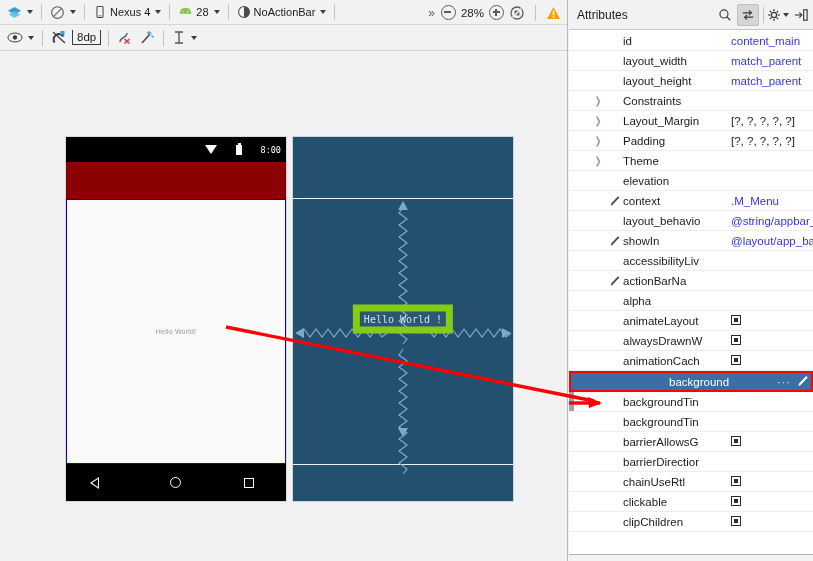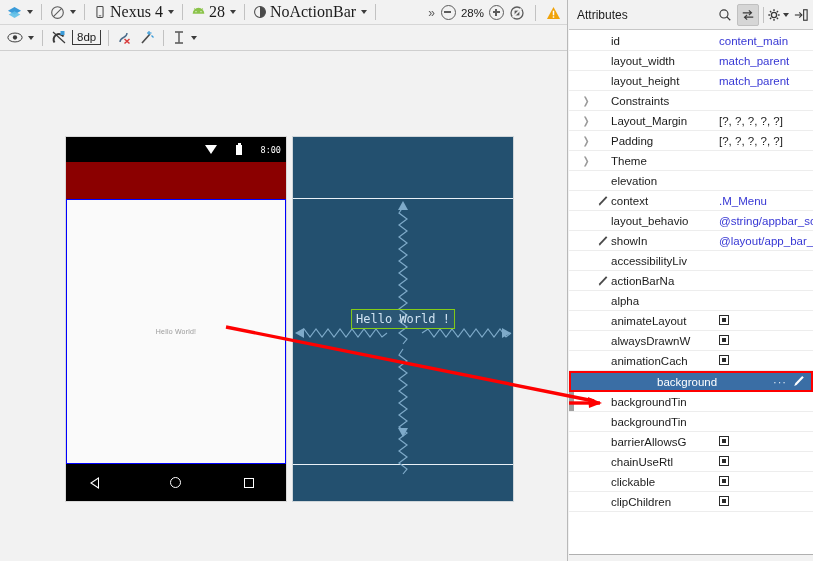--- a/index.html
+++ b/index.html
@@ -35,21 +35,21 @@
     height: 26px;
     background: #f2f2f2;
     border-bottom: 1px solid #cfcfcf;
     display: flex; align-items: center;
     padding-left: 4px;
     font-size: 11.5px; color: #1d1d1d;
   }
   .tb-item { display: flex; align-items: center; height: 21px; padding: 0 3px; gap: 3px; cursor: default; }
   .tb-sep { width: 1px; height: 16px; background: #c2c2c2; margin: 0 5px; }
   .caret { width: 0; height: 0; border-left: 3.5px solid transparent; border-right: 3.5px solid transparent; border-top: 4px solid #3c3c3c; margin-left: 2px; }
-  .tb-label { font-size: 16px; color: #1b1b1b; font-family: Liberation Serif, serif; }
+  .tb-label { font-size: 11px; color: #1b1b1b; }
 
   .ic { display: inline-block; line-height: 0; }
 
   .zoom-area { position: absolute; right: 6px; top: 0; height: 25px; display: flex; align-items: center; gap: 5px; }
   .chev2 { color: #5a5a5a; font-size: 12px; letter-spacing: -1px; padding-right: 2px;}
   .zoom-pct { font-size: 11.5px; color: #1b1b1b; }
   .circ-btn { width: 15px; height: 15px; border-radius: 50%; border: 1.4px solid #5c5c5c; position: relative; display:inline-block; }
   .circ-btn::before { content:""; position:absolute; left: 2.5px; top: 5.3px; width: 7px; height: 1.4px; background: #5c5c5c; }
   .circ-btn.plus::after { content:""; position:absolute; top: 2.5px; left: 5.3px; height: 7px; width: 1.4px; background: #5c5c5c; }
 
@@ -100,21 +100,21 @@
   .blueprint {
     position: absolute; left: 293px; top: 85px;
     width: 220px; height: 364px;
     background: #23506f;
     box-shadow: 0 0 0 1px #cfd6da;
   }
   .bp-appbar { position:absolute; left:0; right:0; top:0; height:62px; border-bottom: 1.5px solid #e9f1f7; }
   .bp-nav { position:absolute; left:0; right:0; bottom:0; height:37px; border-top: 1.5px solid #e9f1f7; }
   .bp-widget {
     position: absolute; left: 50%; top: 50%; transform: translate(-50%,-50%);
-    border: 1px solid #84cc16; color: #cfe2f1; font-size: 12px;
+    border: 7px solid #84cc16; color: #cfe2f1; font-size: 10px;
     padding: 2px 4px; white-space: nowrap; background: rgba(255,255,255,.04);
     font-family: "DejaVu Sans Mono", monospace;
   }
   .spring { position: absolute; }
 
   
   .annot { position: absolute; left: 0; top: 0; width: 813px; height: 561px; pointer-events: none; }
 
   
   .attr-pane {
@@ -133,21 +133,21 @@
   .hdr-btn.on { background: #d6d6d6; border: 1px solid #c0c0c0; }
   .hdr-sep { width: 1px; height: 16px; background: #c2c2c2; margin: 0 3px; }
 
   .attr-list { position: absolute; left: 0; top: 31px; right: 0; bottom: 7px; overflow: hidden; }
   .attr-row {
     position: relative;
     height: 20px;
     display: flex; align-items: center;
     border-bottom: 1px solid #ededed;
     font-size: 11.5px; color: #1b1b1b;
-    padding-left: 8px;
+    padding-left: 20px;
   }
   .exp-col { width: 18px; display: flex; align-items: center; justify-content: center; flex: none; }
   .exp-arrow { font-size: 10px; color: #9a9a9a; transform: scaleX(.8); }
   .pen-col { width: 16px; display: flex; align-items: center; justify-content: center; flex: none; }
   .name-col { width: 108px; flex: none; overflow: hidden; white-space: nowrap; }
   .val-col { flex: 1; color: #3737d4; white-space: nowrap; overflow: hidden; }
   .val-col.plain { color: #1b1b1b; }
   .chk { width: 10px; height: 10px; border: 1.3px solid #2b2b2b; display:inline-block; position: relative; background:#fff; }
   .chk::after { content:""; position:absolute; left:2px; top:2px; width:4px; height:4px; background:#2b2b2b; }
 
@@ -545,20 +545,26 @@
         </div>
         <div class="attr-row">
           <span class="exp-col"></span>
           <span class="pen-col"></span>
           <span class="name-col">barrierAllowsG</span>
           <span class="val-col plain"><span class="chk"></span></span>
         </div>
         <div class="attr-row">
           <span class="exp-col"></span>
           <span class="pen-col"></span>
+          <span class="name-col">barrierDirectior</span>
+          <span class="val-col plain"></span>
+        </div>
+        <div class="attr-row">
+          <span class="exp-col"></span>
+          <span class="pen-col"></span>
           <span class="name-col">chainUseRtl</span>
           <span class="val-col plain"><span class="chk"></span></span>
         </div>
         <div class="attr-row">
           <span class="exp-col"></span>
           <span class="pen-col"></span>
           <span class="name-col">clickable</span>
           <span class="val-col plain"><span class="chk"></span></span>
         </div>
         <div class="attr-row">

